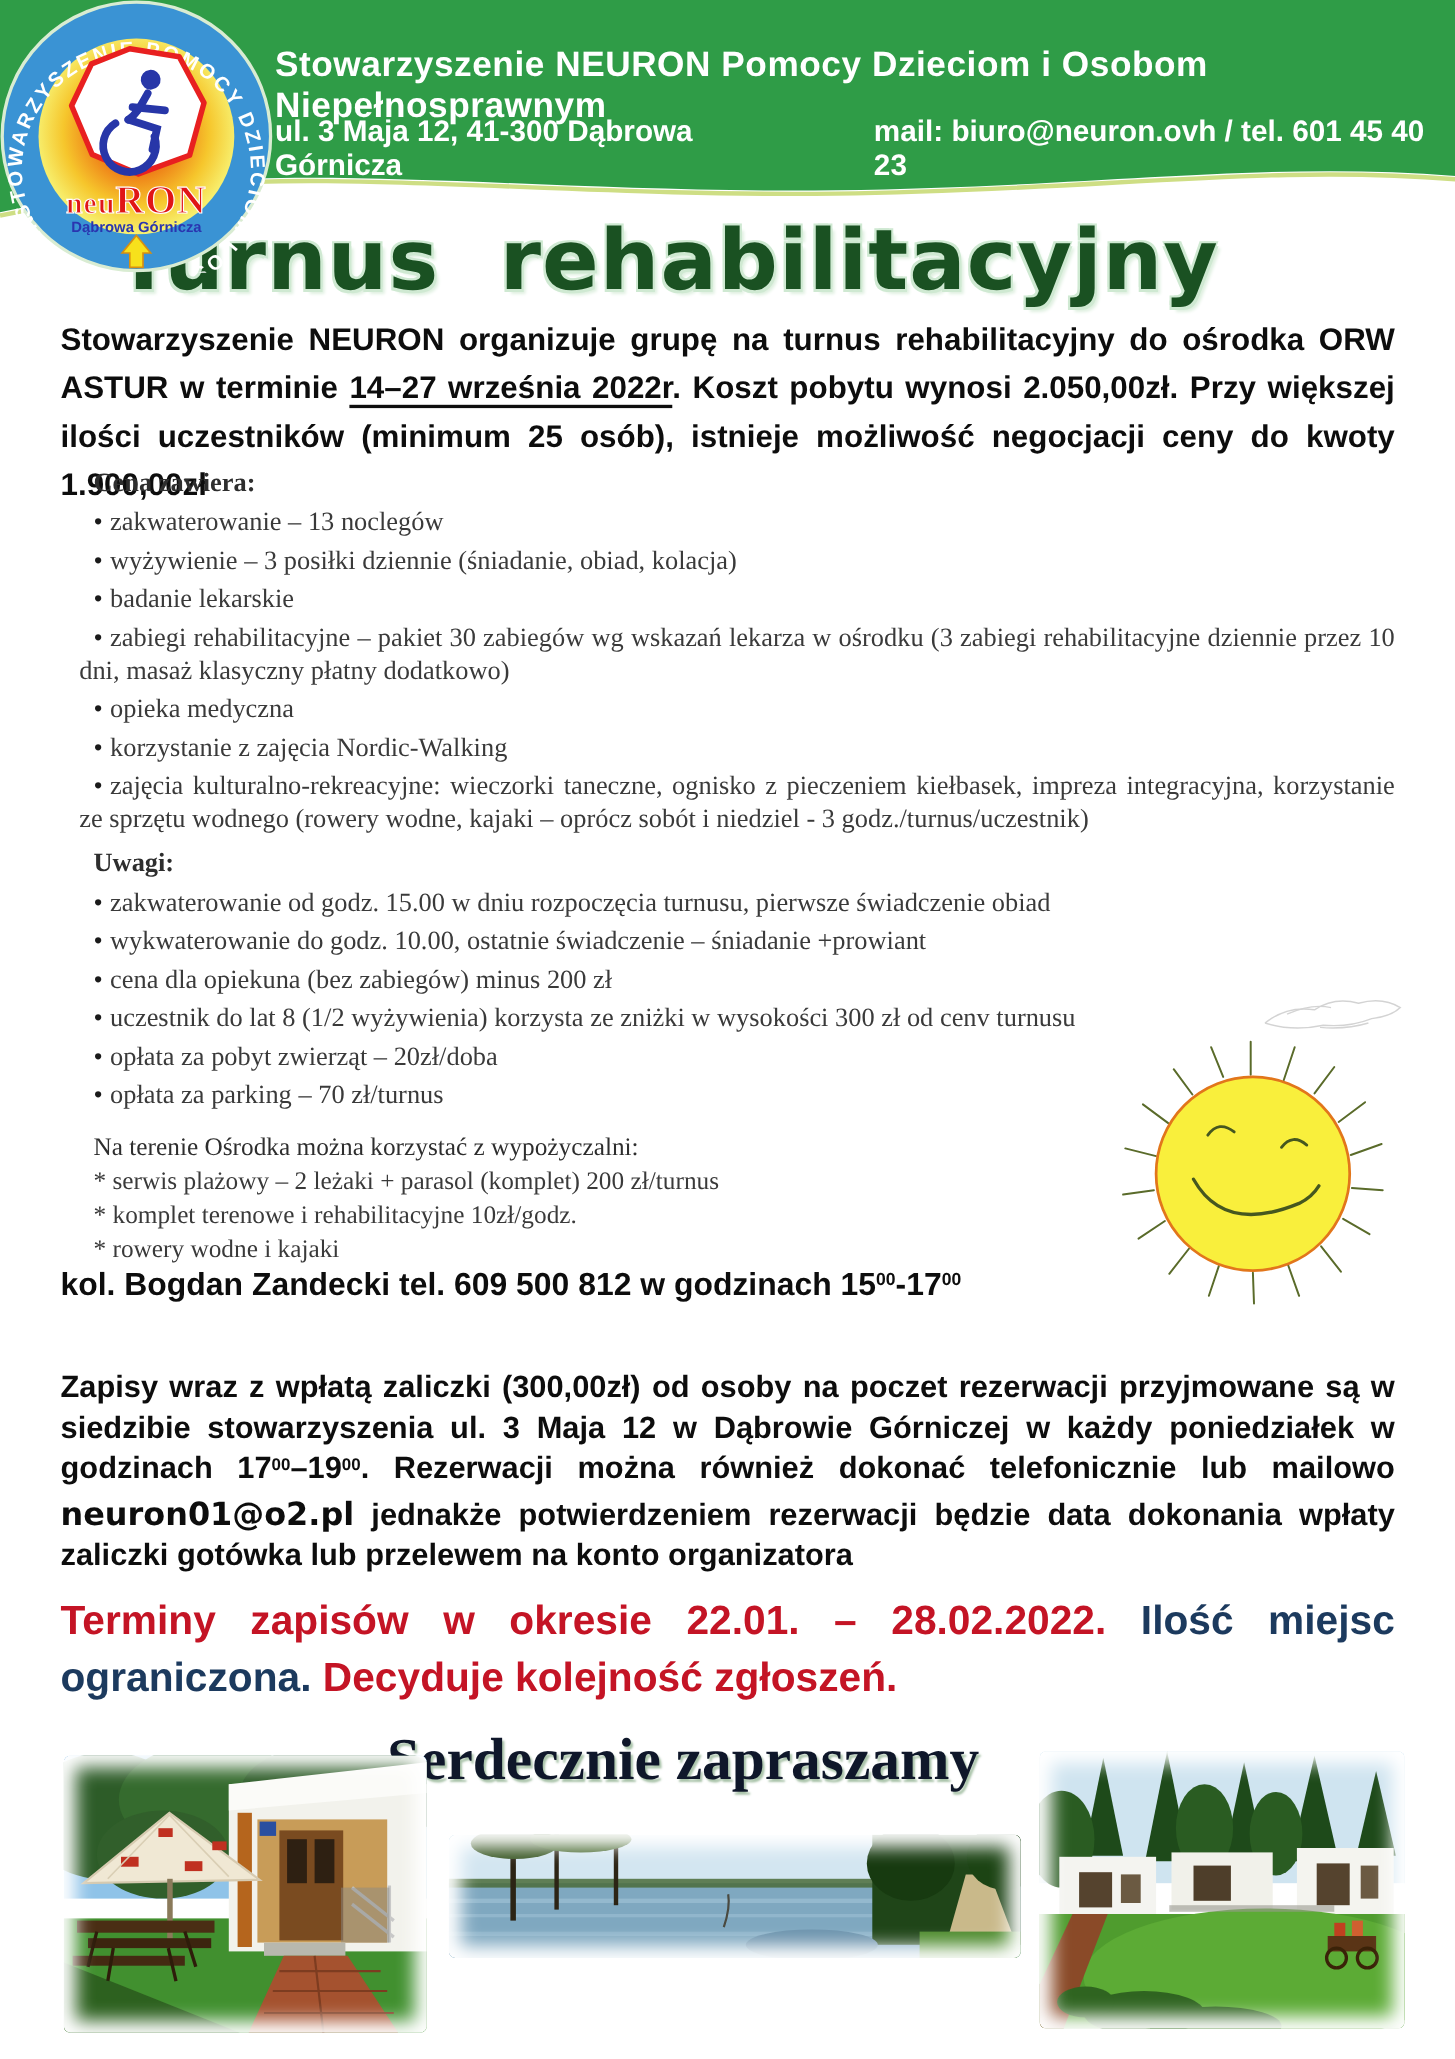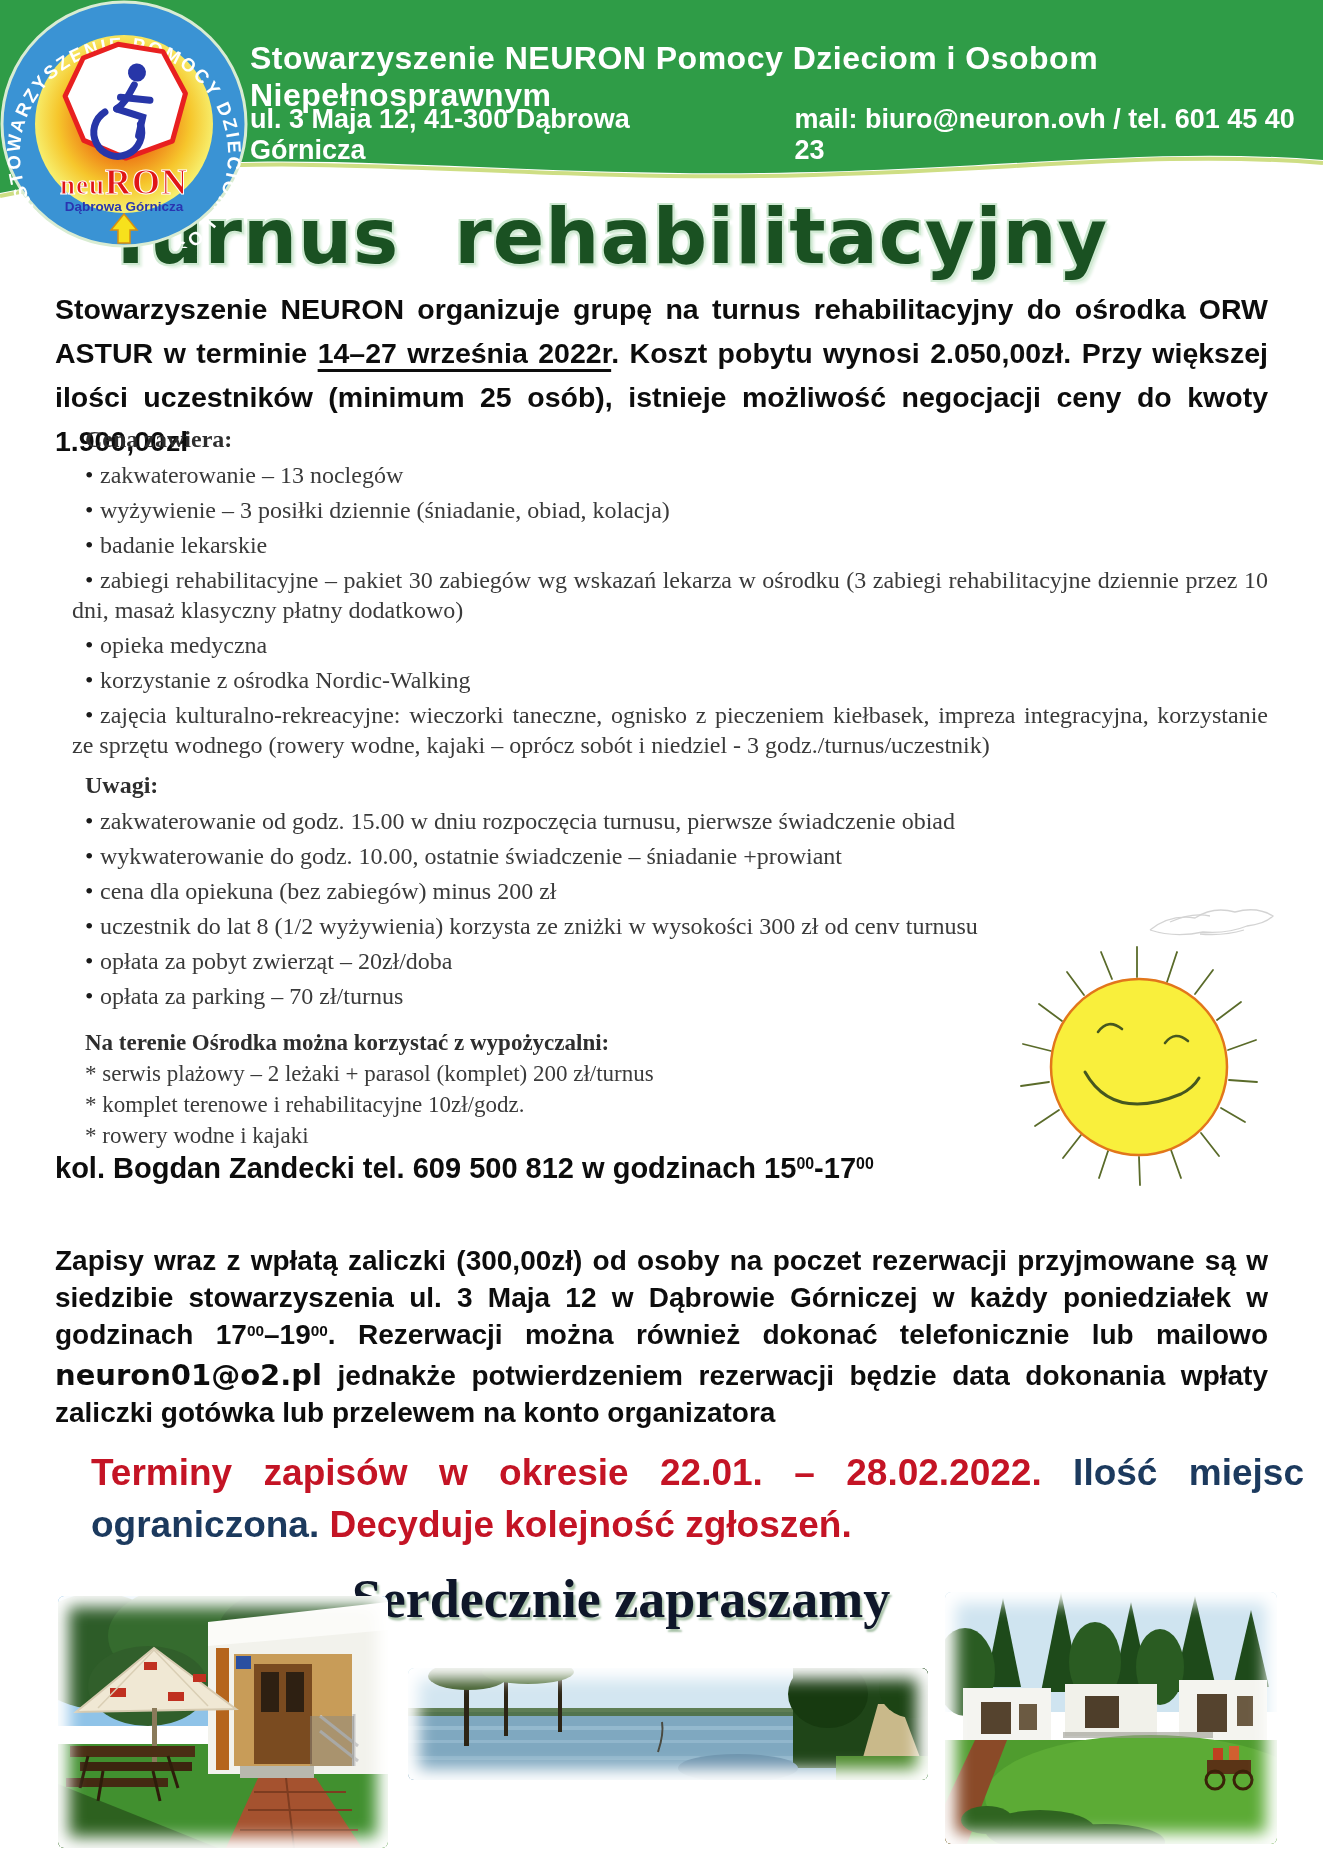--- a/index.html
+++ b/index.html
@@ -31,39 +31,39 @@
   
   .body-lists{position:absolute;left:55px;top:424px;width:1213px;
               font-family:"Liberation Serif","DejaVu Serif",serif;color:#3a3a3a;font-size:24px;line-height:30px;}
   .sec-head{font-weight:bold;margin:0 0 6px 30px;color:#2e2e2e;}
   ul.blist{list-style:none;margin:0;padding:0;}
   ul.blist li{position:relative;padding-left:17px;text-indent:28px;margin-bottom:5px;text-align:justify;}
   ul.blist li::before{content:"\2022";position:absolute;left:30px;top:0;text-indent:0;
                       font-size:24px;color:#1a1a1a;}
   .uwagi-gap{margin-top:10px;}
   .rental{margin:16px 0 0 30px;font-size:23px;line-height:31px;}
-  .rental .sec-head2{font-weight:bold;margin:0;color:#2e2e2e;}
+  .rental .sec-head2{font-weight:normal;margin:0;color:#2e2e2e;}
   .rental p{margin:0;}
 
   
   .sun{position:absolute;left:985px;top:900px;width:310px;height:310px;z-index:2;}
 
   
   .contact{position:absolute;left:55px;top:1148px;width:1213px;
            font-size:29px;font-weight:bold;color:#0d0d0d;line-height:40px;}
   .sup{position:relative;top:-0.55em;font-size:0.55em;}
 
   
   .zapisy{position:absolute;left:55px;top:1242px;width:1213px;
           font-size:28px;font-weight:bold;line-height:37px;text-align:justify;color:#0d0d0d;}
   .email{font-family:"DejaVu Sans",sans-serif;font-size:29px;}
 
   
   .enroll{position:absolute;left:55px;top:1447px;width:1213px;
-          font-size:37px;font-weight:bold;line-height:52px;text-align:justify;margin-left:36px;}
+          font-size:37px;font-weight:bold;line-height:52px;text-align:justify;}
   .red{color:#c41425;}
   .navy{color:#1c3a5e;}
 
   
   .closing{position:absolute;left:0;top:1568px;width:1218px;text-align:center;
            font-family:"Liberation Serif","DejaVu Serif",serif;font-weight:bold;font-size:54px;
            color:#0f172a;text-shadow:2px 3px 2px #a9c3a9;padding-left:12px;}
 
   
   .photo{position:absolute;overflow:hidden;border-radius:6px;}
@@ -130,21 +130,21 @@
   <div class="intro"><span>Stowarzyszenie NEURON organizuje grupę na turnus rehabilitacyjny do ośrodka ORW ASTUR w terminie </span><span class="udate">14–27 września 2022r</span><span>. Koszt pobytu wynosi 2.050,00zł. Przy większej ilości uczestników (minimum 25 osób), istnieje możliwość negocjacji ceny do kwoty 1.900,00zł</span></div>
 
   <div class="body-lists">
     <p class="sec-head">Cena zawiera:</p>
     <ul class="blist">
       <li>zakwaterowanie – 13 noclegów</li>
       <li>wyżywienie – 3 posiłki dziennie (śniadanie, obiad, kolacja)</li>
       <li>badanie lekarskie</li>
       <li>zabiegi rehabilitacyjne – pakiet 30 zabiegów wg wskazań lekarza w ośrodku (3 zabiegi rehabilitacyjne dziennie przez 10 dni, masaż klasyczny płatny dodatkowo)</li>
       <li>opieka medyczna</li>
-      <li>korzystanie z ośrodka Nordic-Walking</li>
+      <li>korzystanie z zajęcia Nordic-Walking</li>
       <li>zajęcia kulturalno-rekreacyjne: wieczorki taneczne, ognisko z pieczeniem kiełbasek, impreza integracyjna, korzystanie ze sprzętu wodnego (rowery wodne, kajaki – oprócz sobót i niedziel - 3 godz./turnus/uczestnik)</li>
     </ul>
     <p class="sec-head uwagi-gap">Uwagi:</p>
     <ul class="blist">
       <li>zakwaterowanie od godz. 15.00 w dniu rozpoczęcia turnusu, pierwsze świadczenie obiad</li>
       <li>wykwaterowanie do godz. 10.00, ostatnie świadczenie – śniadanie +prowiant</li>
       <li>cena dla opiekuna (bez zabiegów) minus 200 zł</li>
       <li>uczestnik do lat 8 (1/2 wyżywienia) korzysta ze zniżki w wysokości 300 zł od cenv turnusu</li>
       <li>opłata za pobyt zwierząt – 20zł/doba</li>
       <li>opłata za parking – 70 zł/turnus</li>

